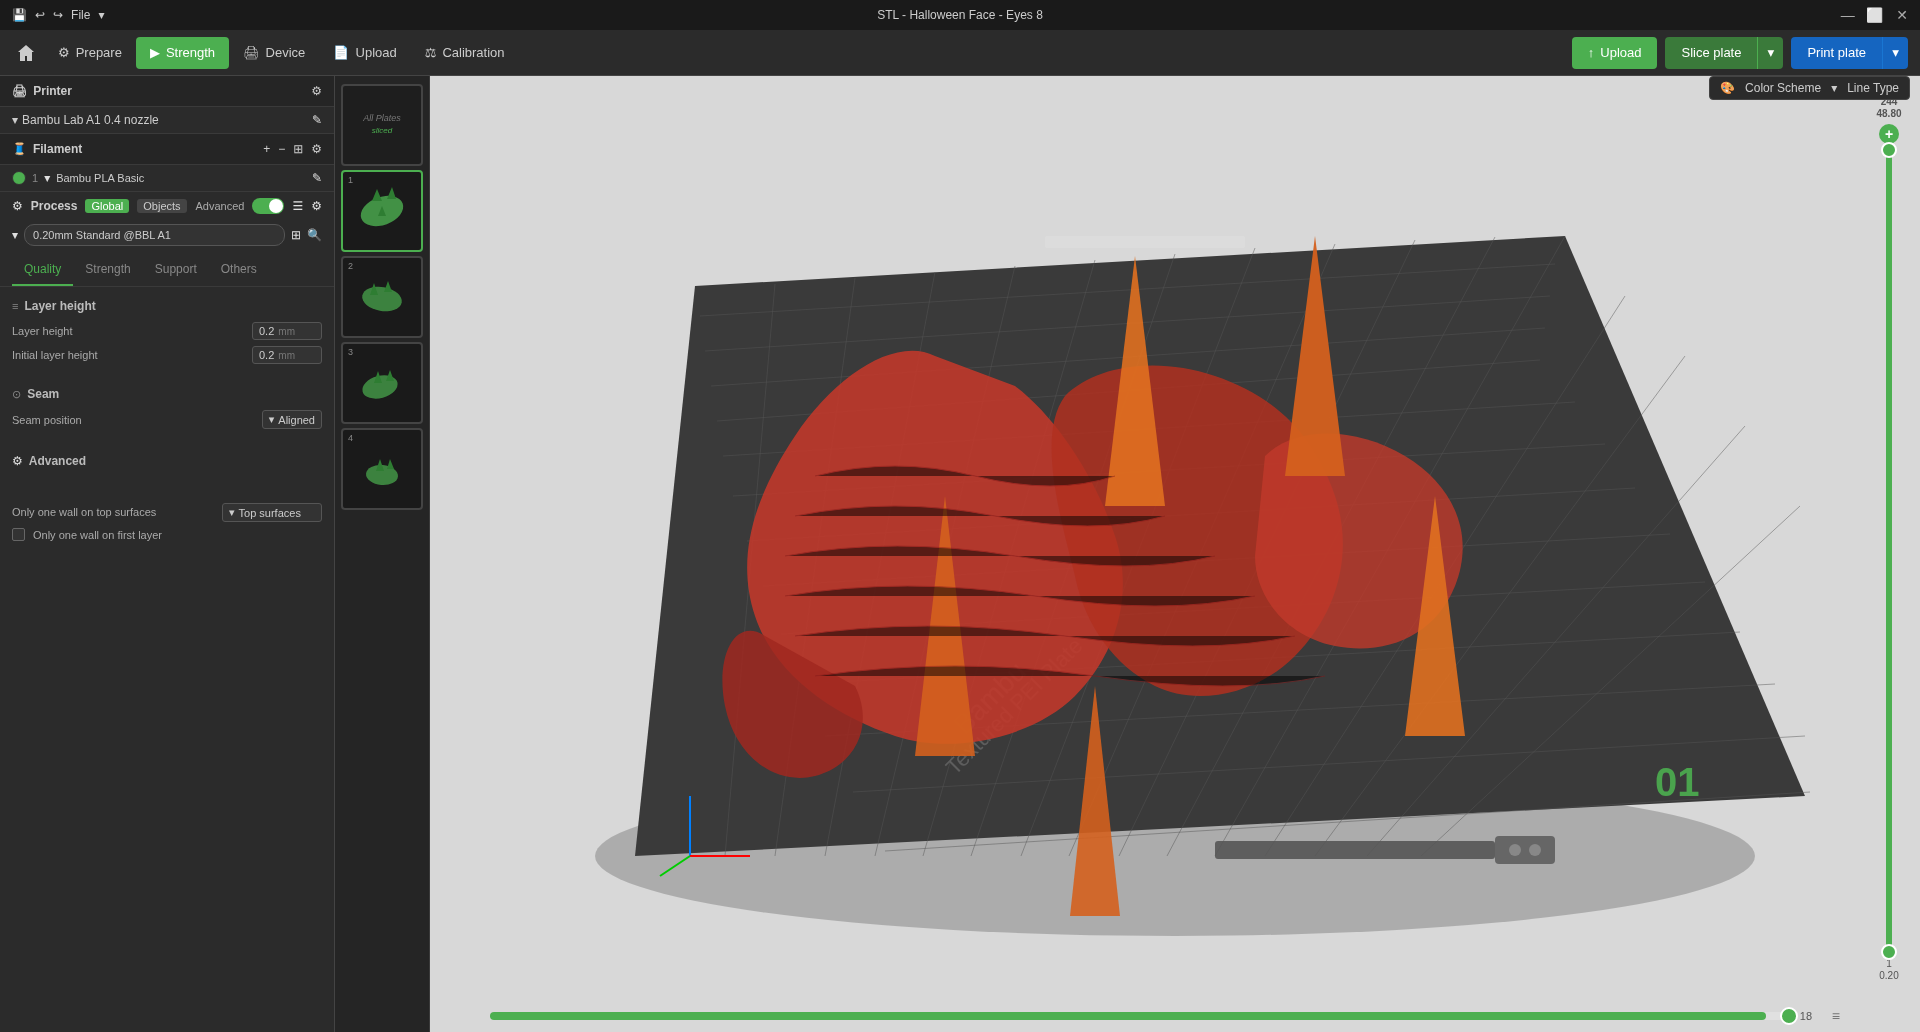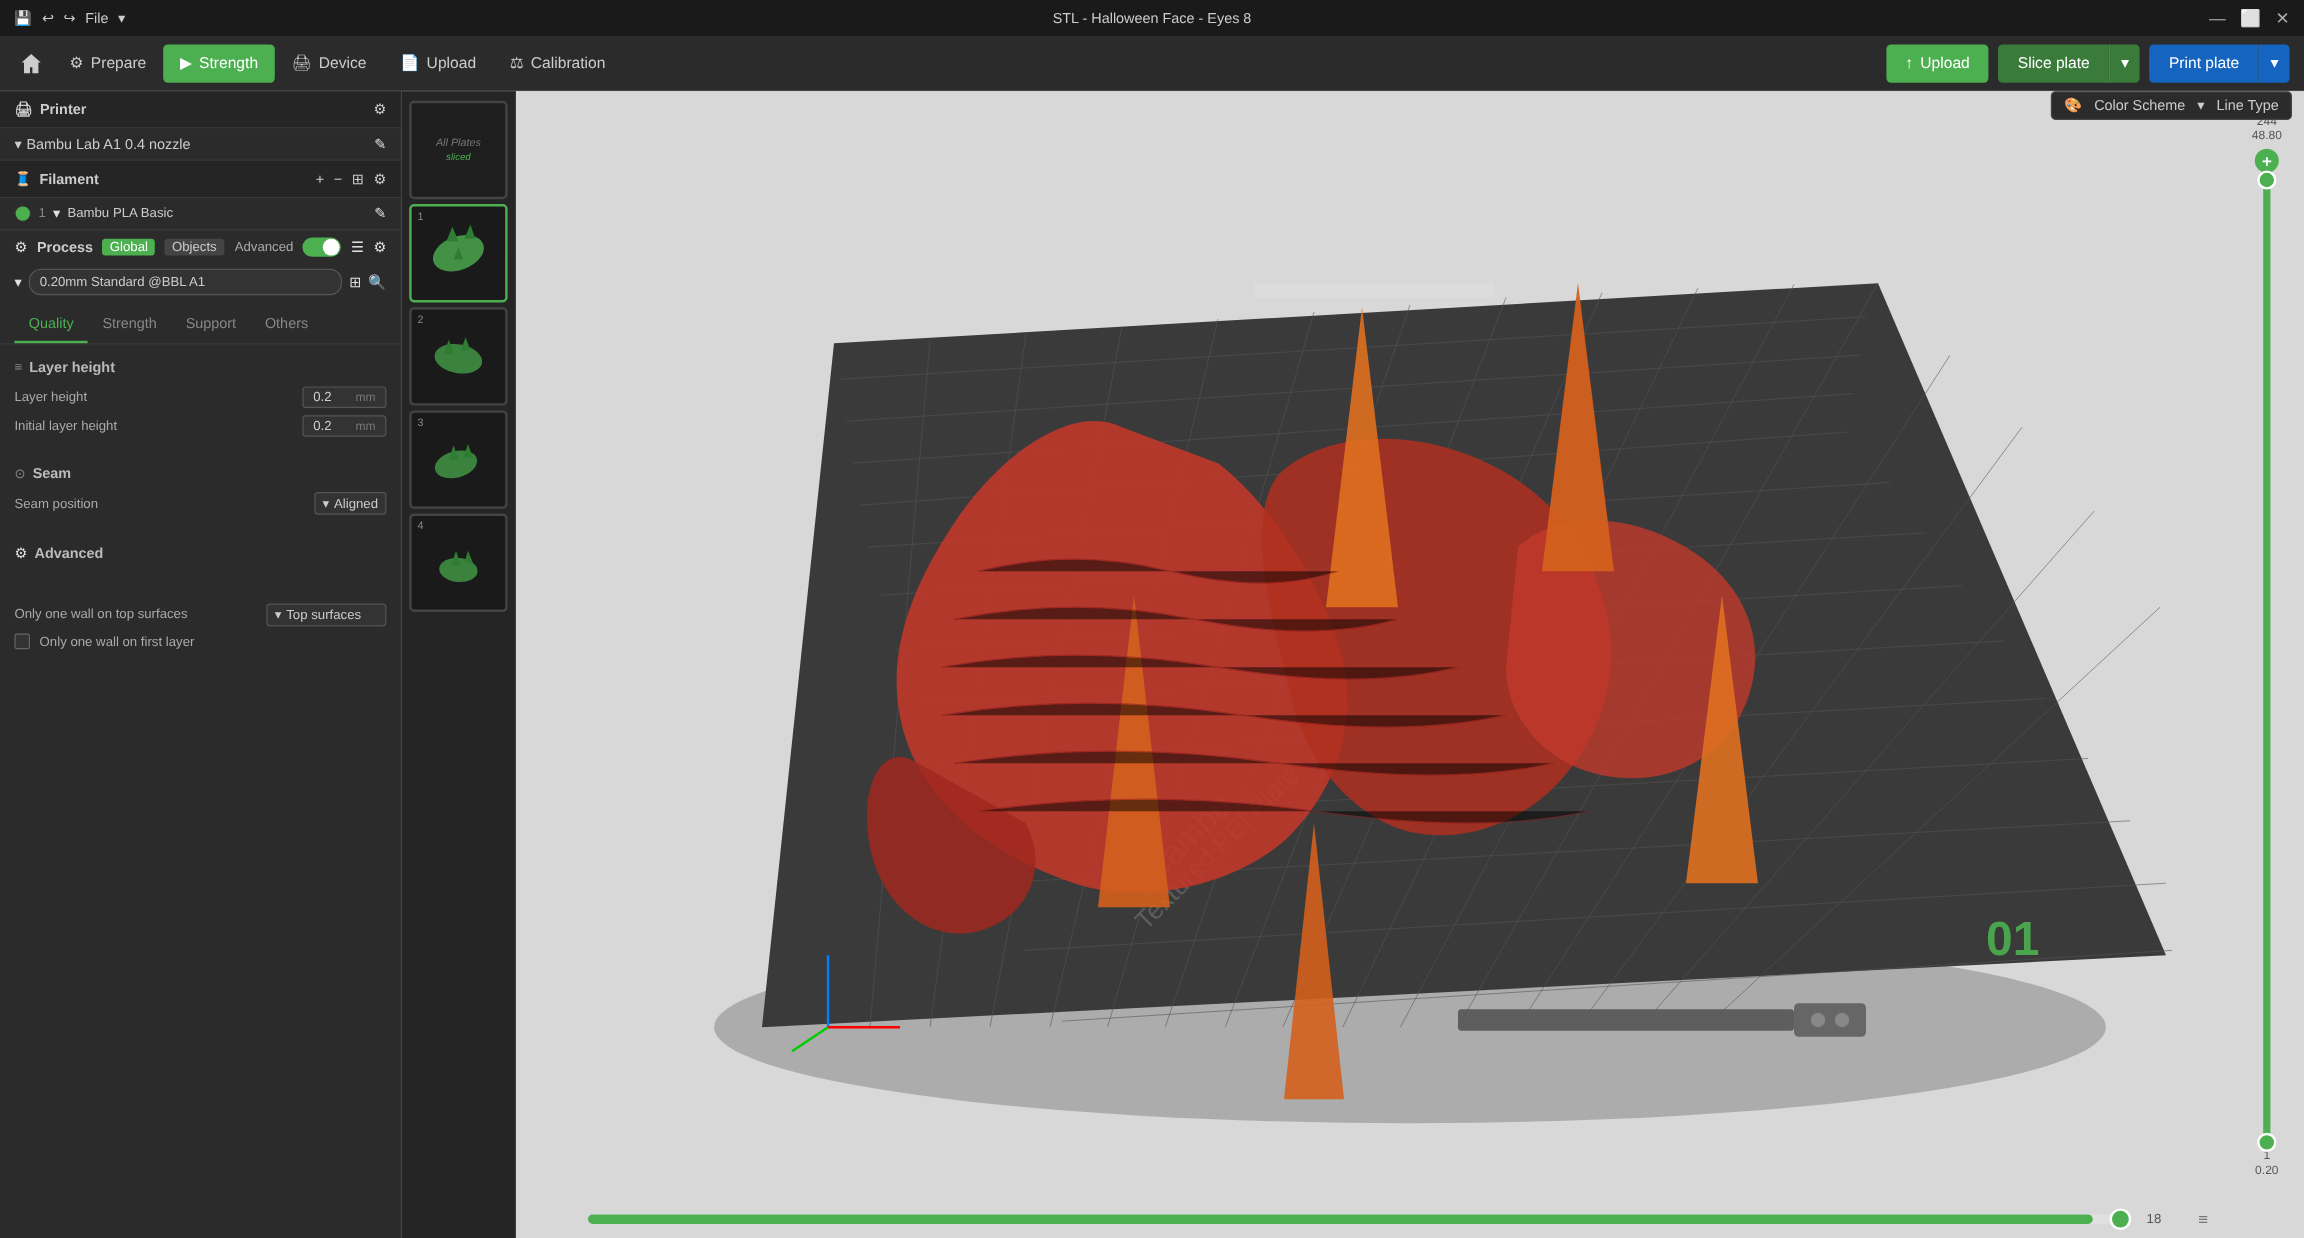--- a/index.html
+++ b/index.html
@@ -113,23 +113,23 @@
     .settings-group { padding: 8px 12px; }
     .group-label {
       font-size: 11px; color: #888; padding: 4px 0 6px;
       display: flex; align-items: center; gap: 6px;
     }
     .group-title { font-size: 12px; font-weight: 600; color: #bbb; }
 
     .setting-row { display: flex; align-items: center; justify-content: space-between; padding: 3px 0; }
     .setting-label { color: #aaa; font-size: 11px; flex: 1; }
     .setting-value {
-      display: flex; align-items: center; gap: 20px;
+      display: flex; align-items: center; gap: 4px;
       background: #333; border: 1px solid #555; border-radius: 3px;
-      padding: 2px 6px; color: #ccc; font-size: 11px; min-width: 70px; justify-content: center;
+      padding: 2px 6px; color: #ccc; font-size: 11px; min-width: 70px; justify-content: flex-start;
     }
     .setting-unit { color: #777; font-size: 10px; }
 
     .seam-select {
       background: #333; border: 1px solid #555; border-radius: 3px;
       color: #ccc; padding: 2px 6px; font-size: 11px;
       display: flex; align-items: center; gap: 4px; cursor: pointer;
     }
 
     .adv-label-row { display: flex; align-items: center; padding: 6px 0 4px; gap: 6px; }
@@ -494,41 +494,41 @@
         </g>
 
         <line x1="175" y1="700" x2="175" y2="640" stroke="#0080ff" stroke-width="2"></line>
         <line x1="175" y1="700" x2="235" y2="700" stroke="#ff0000" stroke-width="2"></line>
         <line x1="175" y1="700" x2="145" y2="720" stroke="#00cc00" stroke-width="2"></line>
       </g>
     </svg>
 
     <div style="position:absolute;right:16px;top:20px;bottom:50px;display:flex;flex-direction:column;align-items:center;gap:4px;width:30px;">
 
-      <div style="font-size:10px;color:#555;text-align:center;line-height:1.2;">
+      <div style="font-size:10px;color:#555;text-align:center;line-height:1.2;font-weight:bold;">
         <div>244</div>
         <div>48.80</div>
       </div>
 
       <div style="width:20px;height:20px;background:#4caf50;border-radius:50%;display:flex;align-items:center;justify-content:center;cursor:pointer;color:#fff;font-size:14px;font-weight:bold;">+</div>
 
       <div style="width:6px;flex:1;background:#4caf50;border-radius:3px;position:relative;cursor:pointer;">
 
         <div style="width:16px;height:16px;background:#4caf50;border-radius:50%;position:absolute;top:-6px;left:-5px;border:2px solid #fff;cursor:pointer;"></div>
 
         <div style="width:16px;height:16px;background:#4caf50;border-radius:50%;position:absolute;bottom:-6px;left:-5px;border:2px solid #fff;cursor:pointer;"></div>
       </div>
 
       <div style="font-size:10px;color:#555;text-align:center;line-height:1.2;">
         <div>1</div>
         <div>0.20</div>
       </div>
     </div>
 
-    <div style="position:absolute;bottom:8px;left:60px;right:80px;display:flex;align-items:center;gap:19px;">
+    <div style="position:absolute;bottom:8px;left:60px;right:80px;display:flex;align-items:center;gap:8px;">
       <div style="flex:1;height:8px;background:#e0e0e0;border-radius:4px;position:relative;">
         <div style="height:100%;width:98%;background:#4caf50;border-radius:4px;"></div>
         <div style="width:18px;height:18px;background:#4caf50;border-radius:50%;position:absolute;right:-6px;top:-5px;border:2px solid #fff;"></div>
       </div>
       <span style="font-size:11px;color:#555;min-width:24px;">18</span>
       <span style="font-size:14px;color:#777;">≡</span>
     </div>
 
   </div>
 

